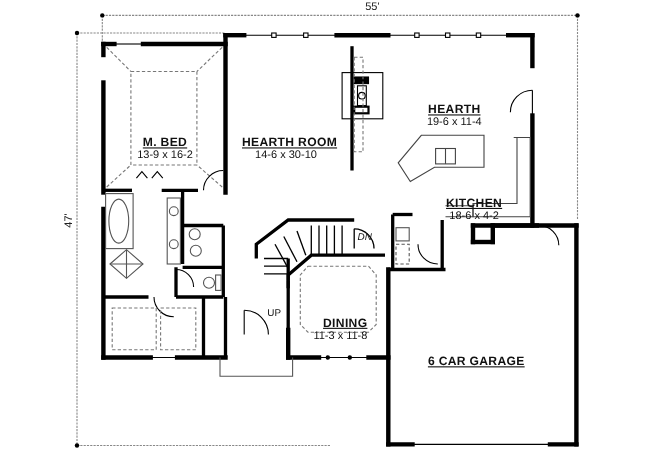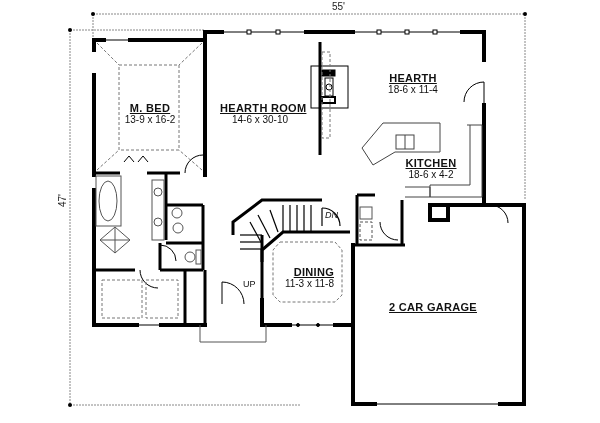--- a/index.html
+++ b/index.html
@@ -1,18 +1,18 @@
 <!DOCTYPE html>
 <html><head>
   <meta charset="utf-8">
   <style>
     html, body { margin: 0; padding: 0; background: #ffffff; }
     body { width: 600px; height: 423px; overflow: hidden; position: relative; }
     #plan { position: absolute; left: 0; top: 0; width: 600px; height: 423px; }
-    .lbl { position: absolute; font-family: "Liberation Sans", sans-serif; color: #111; text-align: center; white-space: nowrap; }
+    .lbl { position: absolute; font-family: "Liberation Sans", sans-serif; color: #111; text-align: center; white-space: nowrap; margin-top: 22px; }
     .room-name { font-weight: bold; font-size: 11px; text-decoration: underline; letter-spacing: 0.3px; }
     .room-dim { font-size: 10px; }
     .dim-text { font-family: "Liberation Sans", sans-serif; font-size: 10px; color: #222; position: absolute; }
     .small { font-size: 9px; font-family: "Liberation Sans", sans-serif; position: absolute; color: #111; }
   </style>
 </head>
 <body>
 
 <svg id="plan" viewBox="0 0 600 423" xmlns="http://www.w3.org/2000/svg">
 
@@ -192,28 +192,28 @@
 <div class="lbl" style="left:120px; top:102px; width:60px;">
   <div class="room-name">M. BED</div>
   <div class="room-dim">13-9 x 16-2</div>
 </div>
 <div class="lbl" style="left:220px; top:102px; width:80px;">
   <div class="room-name">HEARTH ROOM</div>
   <div class="room-dim">14-6 x 30-10</div>
 </div>
 <div class="lbl" style="left:378px; top:72px; width:70px;">
   <div class="room-name">HEARTH</div>
-  <div class="room-dim">18-6 x 11-4</div>
+  <div class="room-dim">19-6 x 11-4</div>
 </div>
 <div class="lbl" style="left:396px; top:157px; width:70px;">
   <div class="room-name">KITCHEN</div>
   <div class="room-dim">18-6 x 4-2</div>
 </div>
 <div class="lbl" style="left:274px; top:266px; width:60px;text-align:right;">
   <div class="room-name">DINING</div>
   <div class="room-dim">11-3 x 11-8</div>
 </div>
 <div class="lbl" style="left:378px; top:301px; width:110px;">
-  <div class="room-name">2 CAR GARAGE</div>
+  <div class="room-name">6 CAR GARAGE</div>
 </div>
 
 <div class="small" style="left:243px; top:279px;">UP</div>
 <div class="small" style="left:325px; top:210px;font-style:italic;">DN</div>
 
 </body></html>

